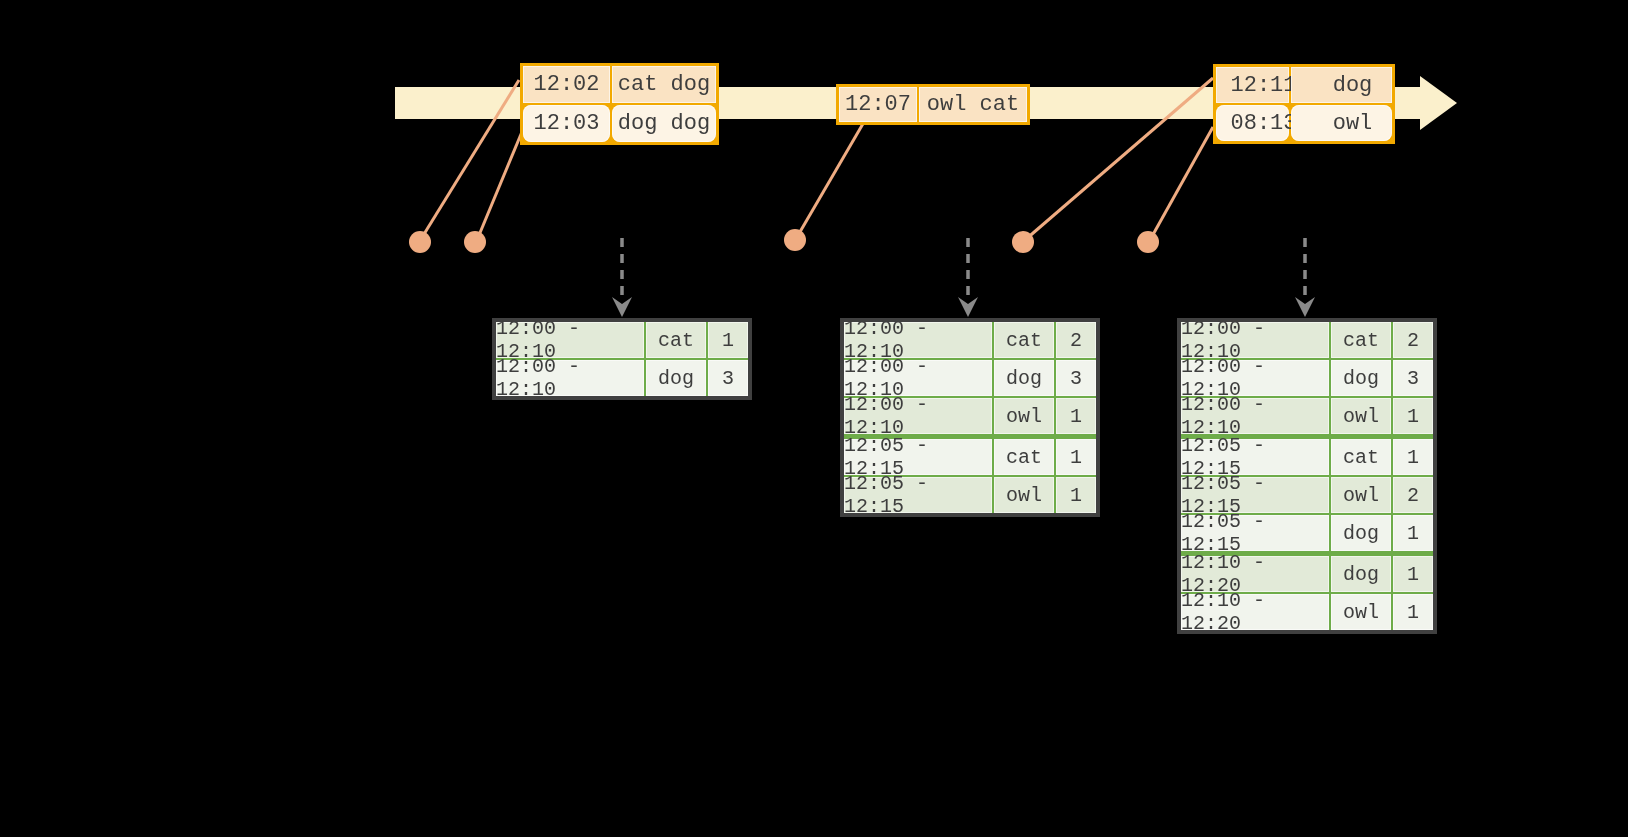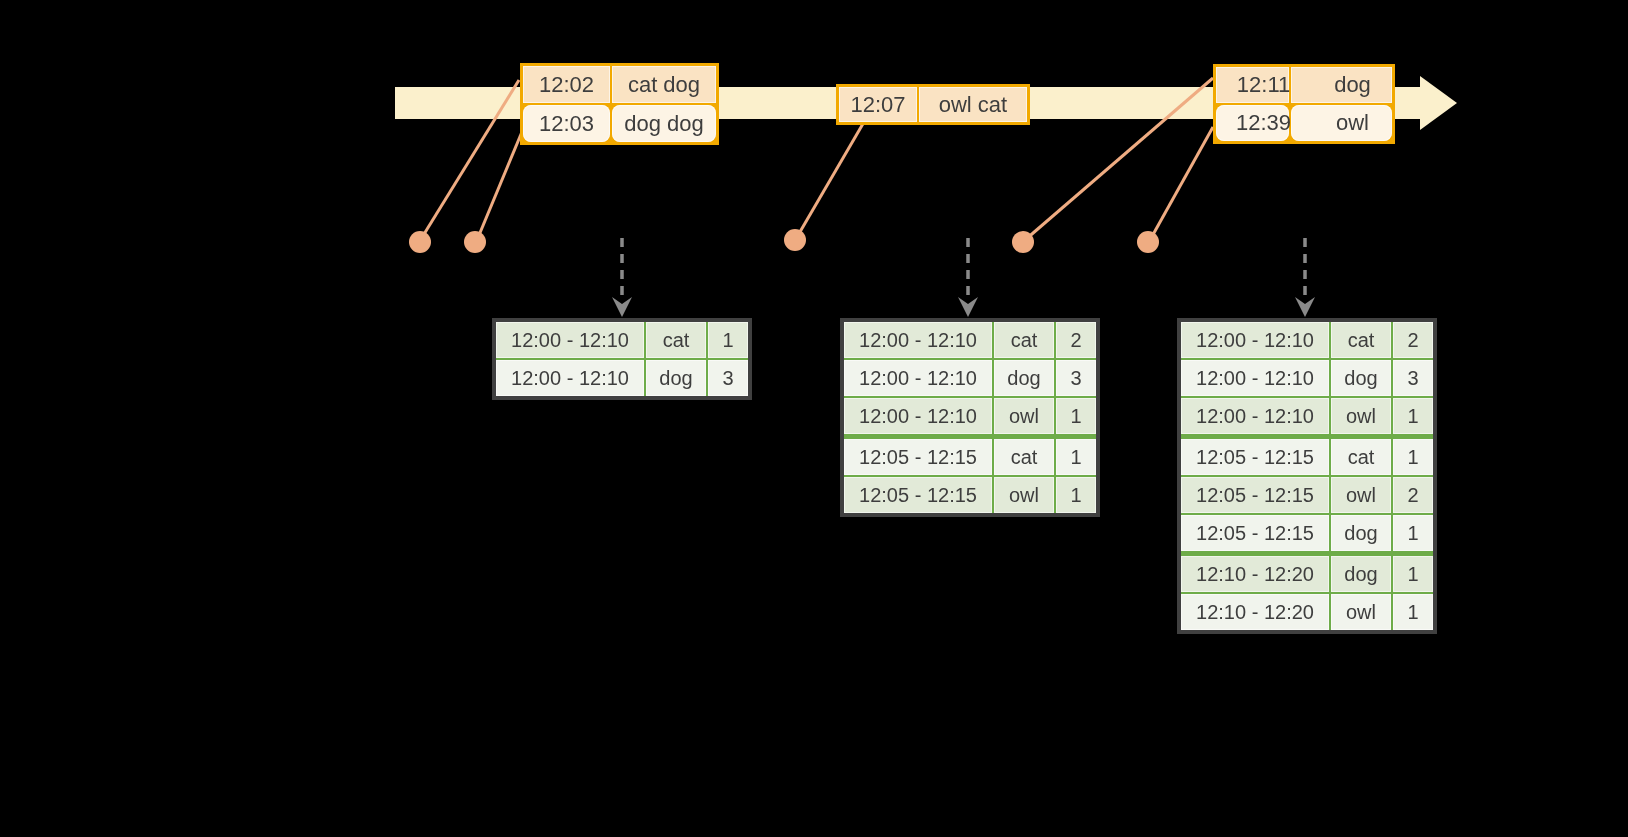--- a/index.html
+++ b/index.html
@@ -1,18 +1,18 @@
 <!DOCTYPE html>
 <html><head>
 <meta charset="utf-8">
 <style>
   html,body{margin:0;padding:0;background:#000;}
   .canvas{
     position:relative;width:1628px;height:837px;background:#000000;
-    font-family:Liberation Sans, sans-serif;color:#3E3E3E;overflow:hidden;
+    font-family:Liberation Mono, monospace;color:#3E3E3E;overflow:hidden;
   }
   .overlay{position:absolute;left:0;top:0;}
   .bar{fill:#FBF0CC;}
   .conn{stroke:#EFAC82;stroke-width:3;}
   .dot{fill:#EFAC82;}
   .dline{stroke:#8A8A8A;stroke-width:3.5;stroke-dasharray:9 7;}
   .dhead{fill:#8A8A8A;}
 
   
   .etable{
@@ -99,21 +99,21 @@
       <div class="ecell">owl cat</div>
     </div>
   </div>
 
   <div class="etable et-c" style="left:1213px;top:64px;width:176px">
     <div class="erow dark">
       <div class="ecell">12:11</div>
       <div class="ecell">dog</div>
     </div>
     <div class="erow light">
-      <div class="ecell">12:39</div>
+      <div class="ecell">08:13</div>
       <div class="ecell">owl</div>
     </div>
   </div>
 
   <div class="rtable" style="left:492px;top:318px">
     <div class="rrow dark">
       <div class="rcell">12:00 - 12:10</div>
       <div class="rcell">cat</div>
       <div class="rcell">1</div>
     </div>

